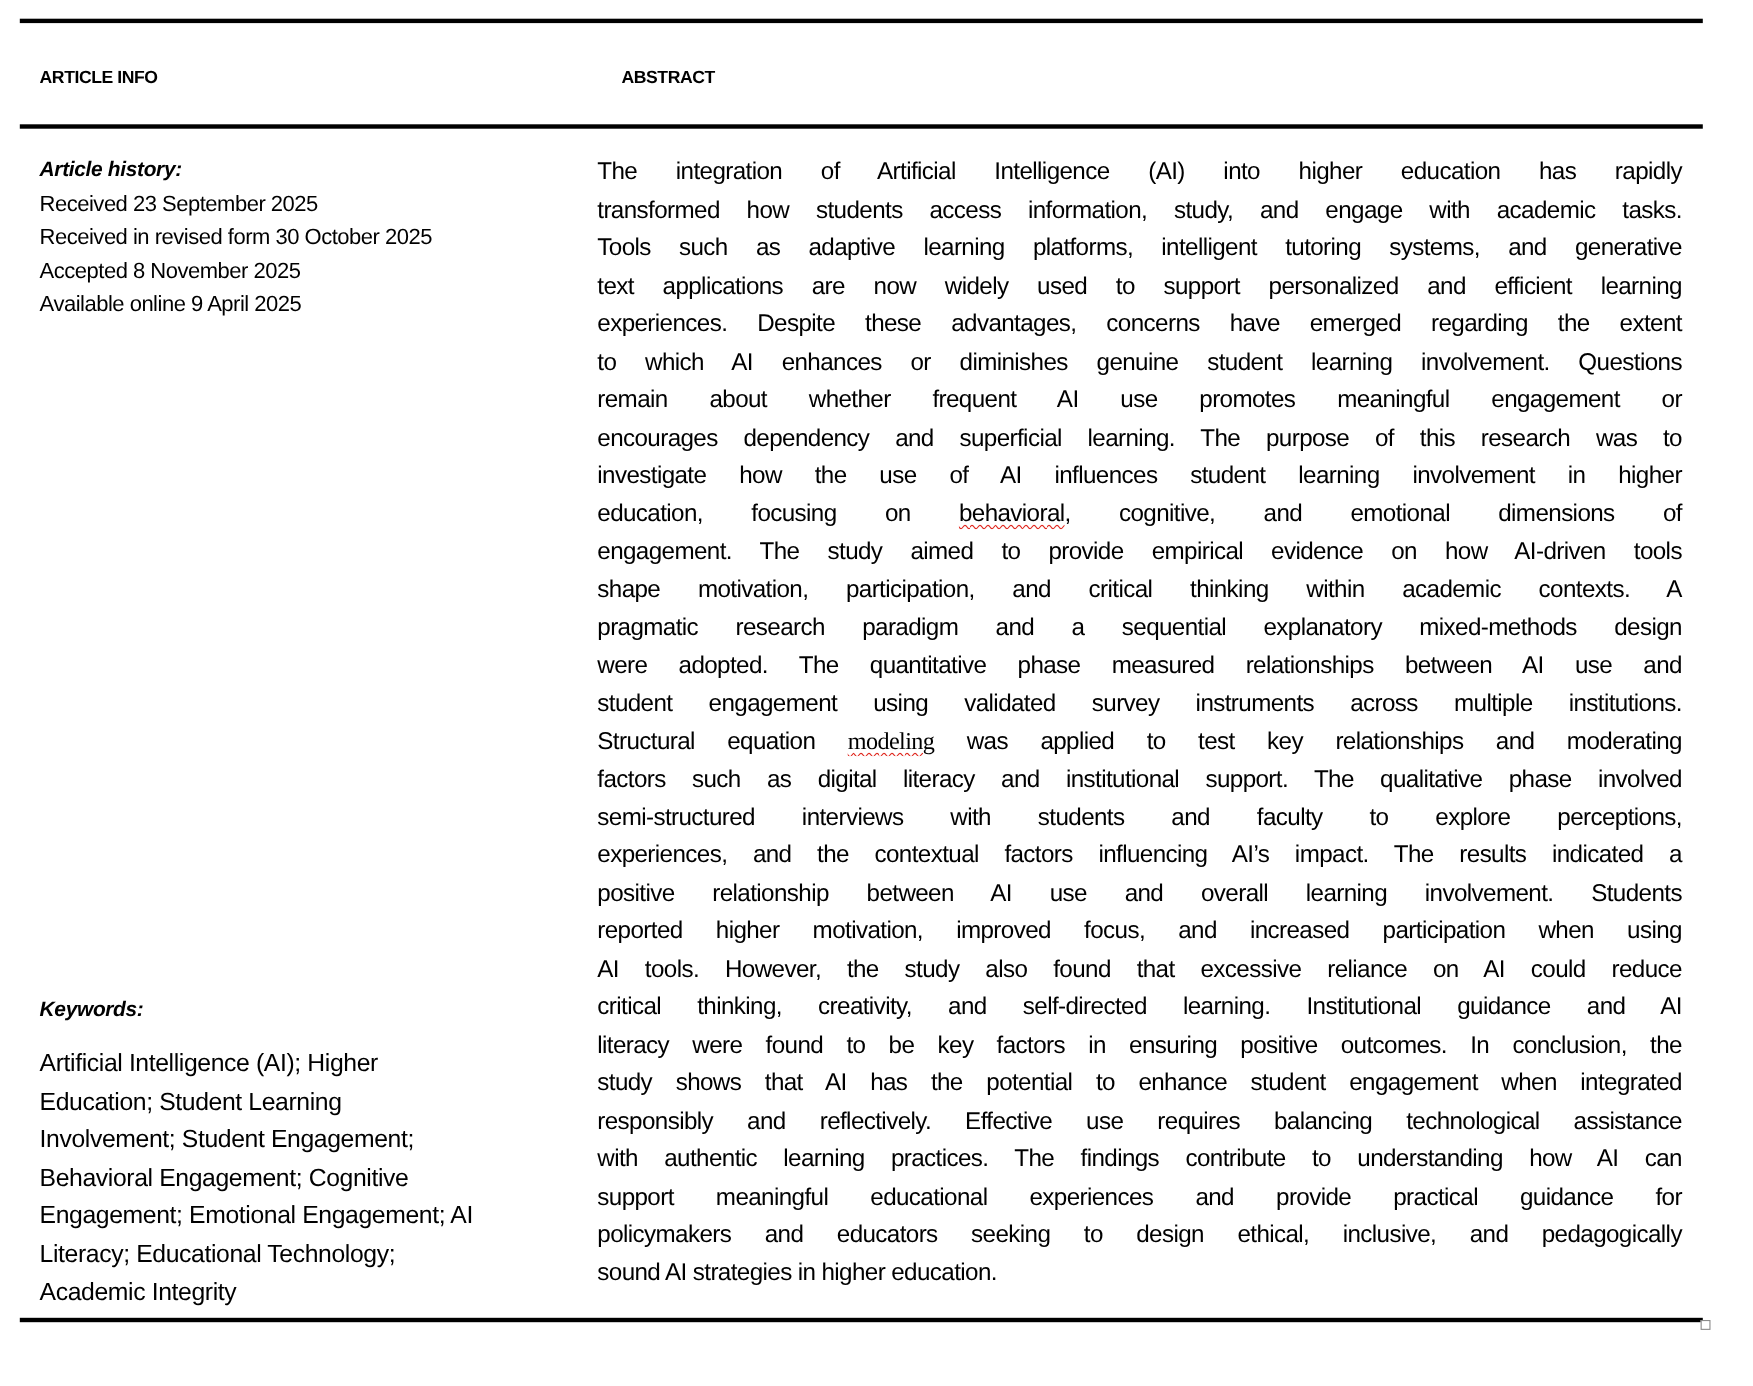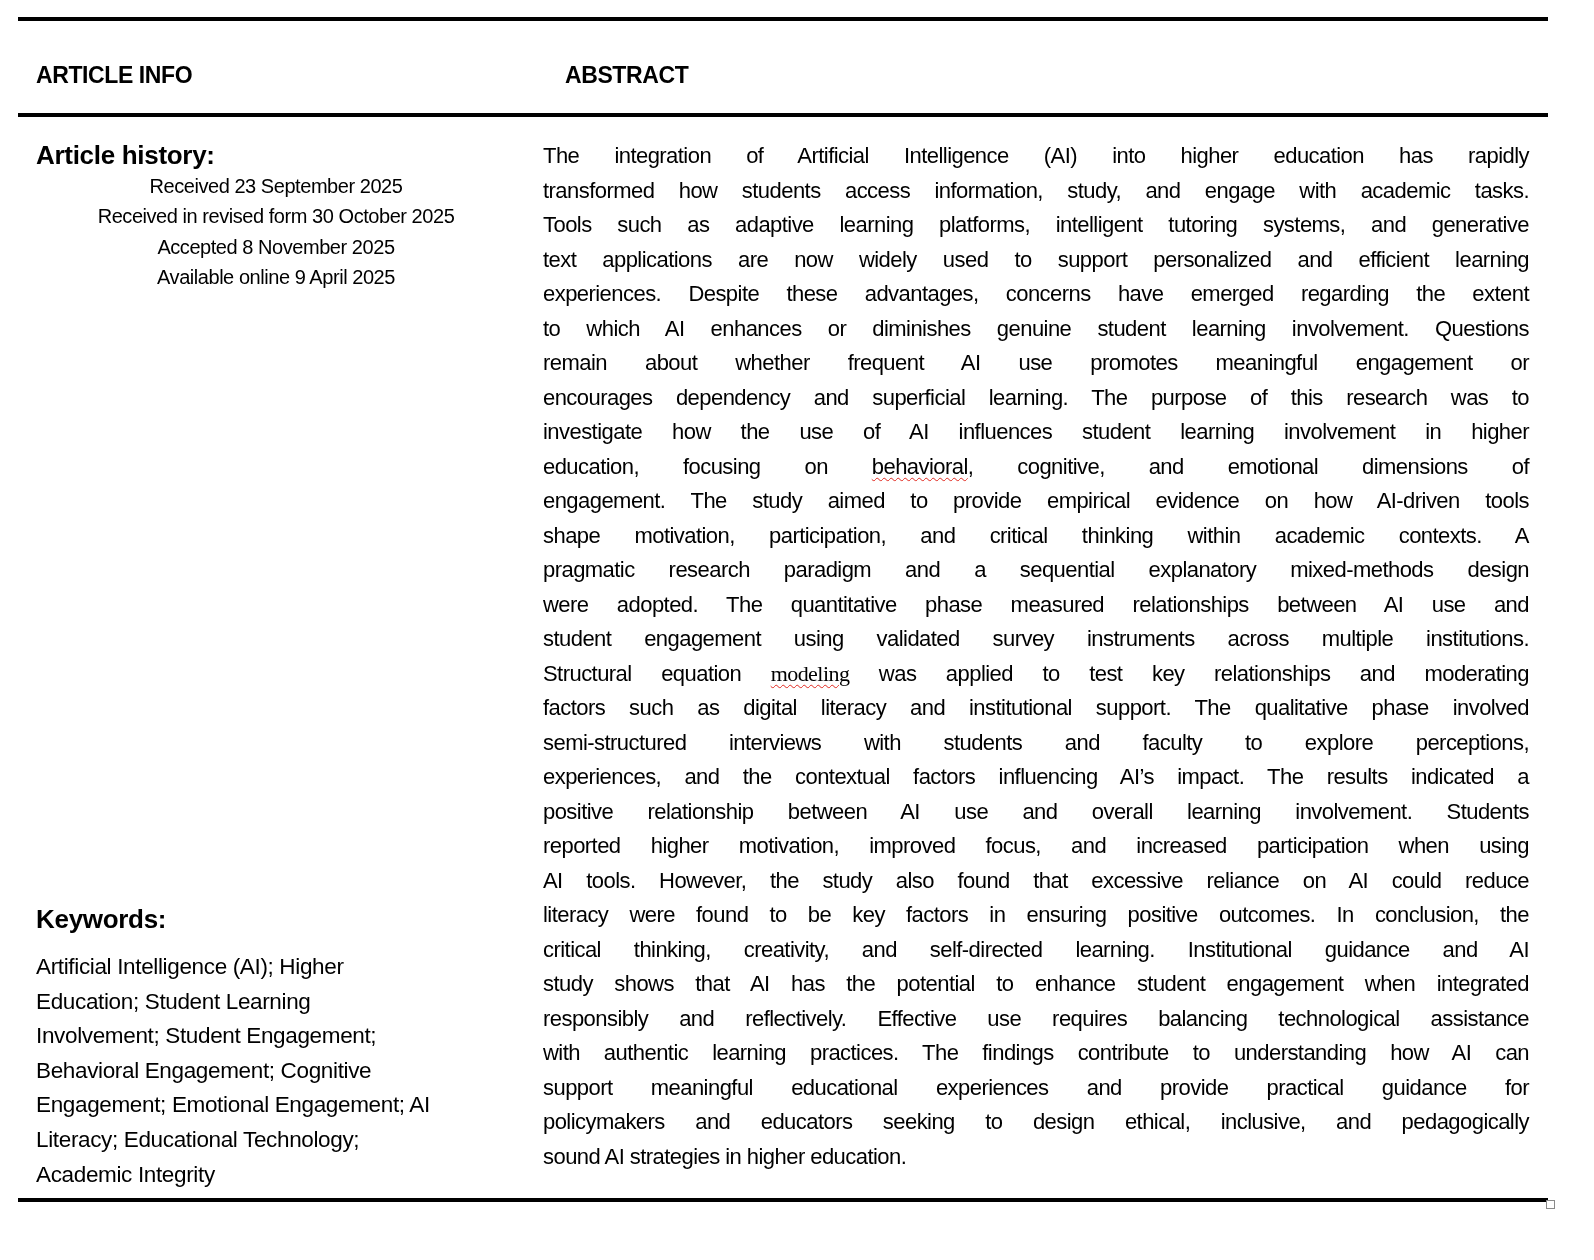--- a/index.html
+++ b/index.html
@@ -9,29 +9,29 @@
     }
     .rule { position: absolute; left: 18px; width: 1530px; height: 4px; background: #000; }
     .rule.top { top: 17px; }
     .rule.mid { top: 113px; }
     .rule.bot { top: 1198px; }
     .handle {
       position: absolute; left: 1546px; top: 1200px; width: 9px; height: 9px;
       border: 1px solid #8a8a8a; background: #fff; box-sizing: border-box;
     }
     .head {
-      position: absolute; top: 62px; font-weight: bold; font-size: 23px;
+      position: absolute; top: 62px; font-weight: bold; font-size: 16px;
       letter-spacing: -0.4px;
     }
     .head.info { left: 36px; }
     .head.abs { left: 565px; }
 
     .info-col { position: absolute; left: 36px; top: 139px; width: 480px; }
-    .sub-title { font-weight: bold; font-size: 26px; letter-spacing: -0.3px; line-height: 32px; }
-    .hist-line { font-size: 20px; line-height: 30.3px; letter-spacing: -0.45px; white-space: nowrap; text-align: center; }
+    .sub-title { font-weight: bold; font-style: italic; font-size: 19px; letter-spacing: -0.3px; line-height: 32px; }
+    .hist-line { font-size: 20px; line-height: 30.3px; letter-spacing: -0.45px; white-space: nowrap; }
 
     .kw-col { position: absolute; left: 36px; top: 904px; width: 480px; }
     .kw-line { font-size: 22.5px; line-height: 34.6px; letter-spacing: -0.35px; white-space: nowrap; }
 
     .abstract { position: absolute; left: 543px; top: 139px; width: 986px; }
     .abs-line {
       font-size: 22px; line-height: 34.5px; height: 34.5px;
       text-align: justify; text-align-last: justify; white-space: nowrap;
       letter-spacing: -0.55px; overflow: visible;
     }
@@ -88,22 +88,22 @@
     <div class="abs-line">pragmatic research paradigm and a sequential explanatory mixed-methods design</div>
     <div class="abs-line">were adopted. The quantitative phase measured relationships between AI use and</div>
     <div class="abs-line">student engagement using validated survey instruments across multiple institutions.</div>
     <div class="abs-line">Structural equation <span class="squiggle" style="text-decoration-color: rgb(224, 40, 31); font-family: Liberation Serif, serif;">modeling</span> was applied to test key relationships and moderating</div>
     <div class="abs-line">factors such as digital literacy and institutional support. The qualitative phase involved</div>
     <div class="abs-line">semi-structured interviews with students and faculty to explore perceptions,</div>
     <div class="abs-line">experiences, and the contextual factors influencing AI’s impact. The results indicated a</div>
     <div class="abs-line">positive relationship between AI use and overall learning involvement. Students</div>
     <div class="abs-line">reported higher motivation, improved focus, and increased participation when using</div>
     <div class="abs-line">AI tools. However, the study also found that excessive reliance on AI could reduce</div>
+    <div class="abs-line">critical thinking, creativity, and self-directed learning. Institutional guidance and AI</div>
     <div class="abs-line">literacy were found to be key factors in ensuring positive outcomes. In conclusion, the</div>
-    <div class="abs-line">critical thinking, creativity, and self-directed learning. Institutional guidance and AI</div>
     <div class="abs-line">study shows that AI has the potential to enhance student engagement when integrated</div>
     <div class="abs-line">responsibly and reflectively. Effective use requires balancing technological assistance</div>
     <div class="abs-line">with authentic learning practices. The findings contribute to understanding how AI can</div>
     <div class="abs-line">support meaningful educational experiences and provide practical guidance for</div>
     <div class="abs-line">policymakers and educators seeking to design ethical, inclusive, and pedagogically</div>
     <div class="abs-line last">sound AI strategies in higher education.</div>
   </div>
 
 <div class="rule bot"></div>
 <div class="handle"></div>

